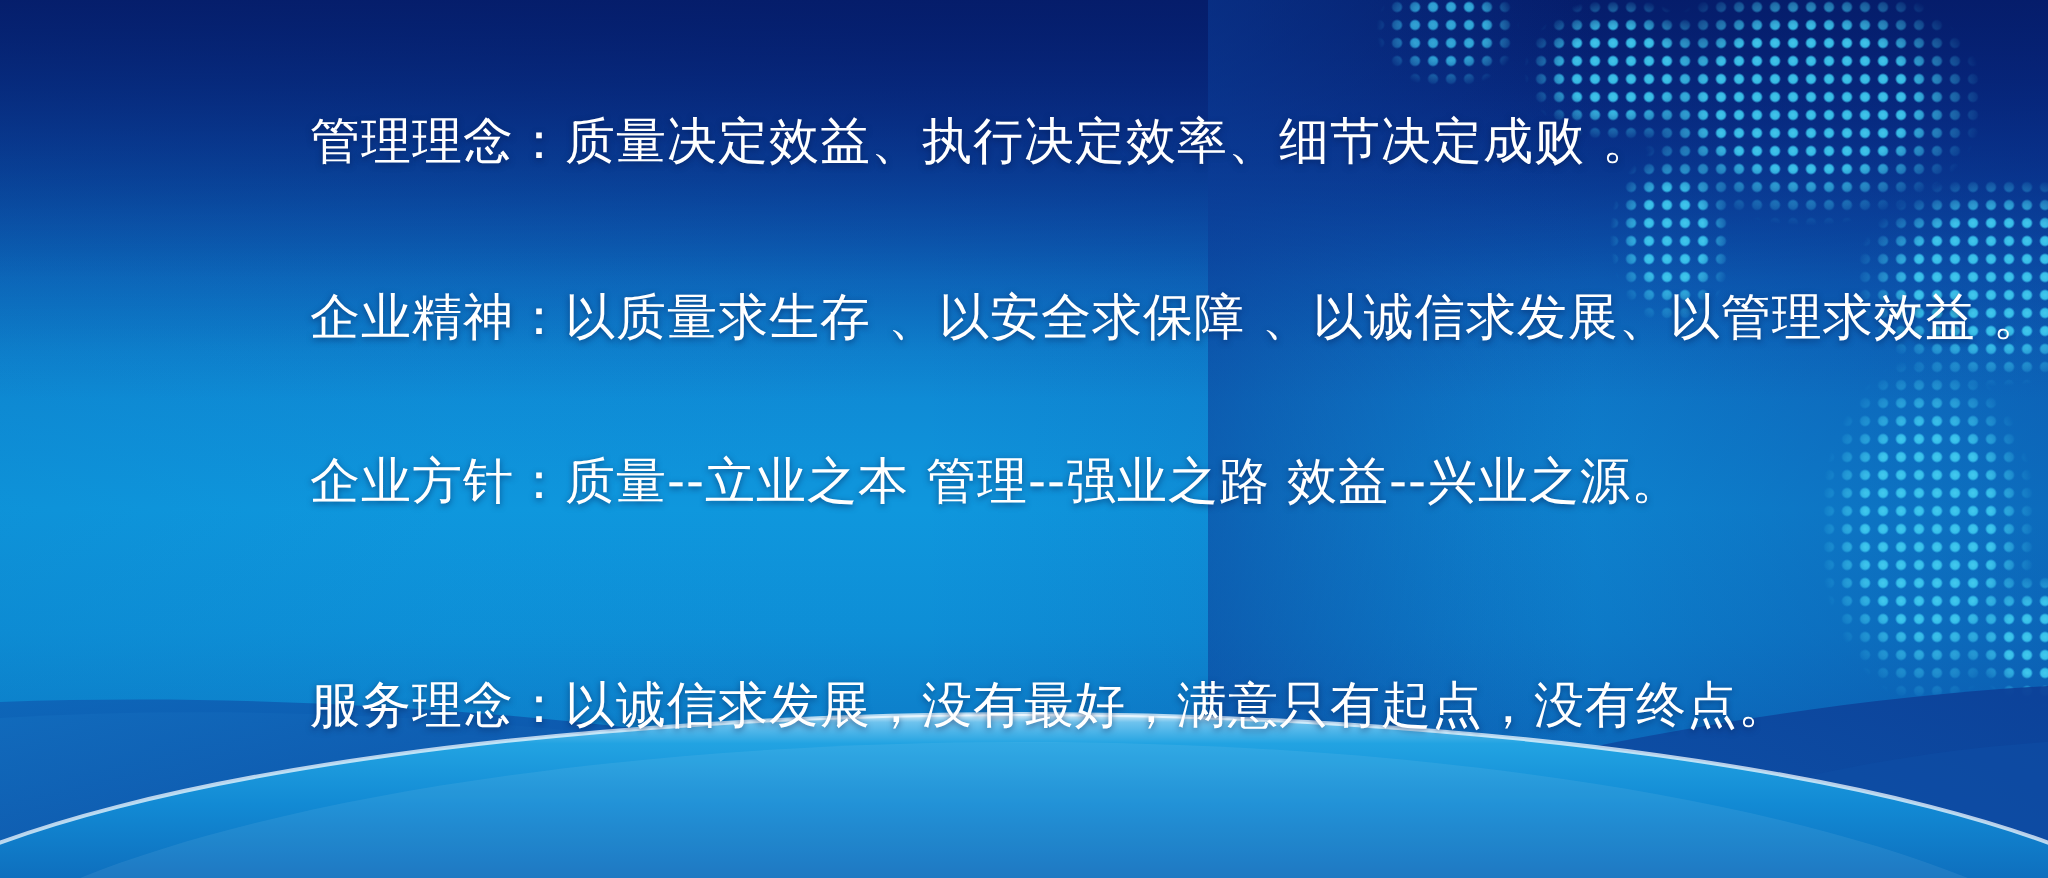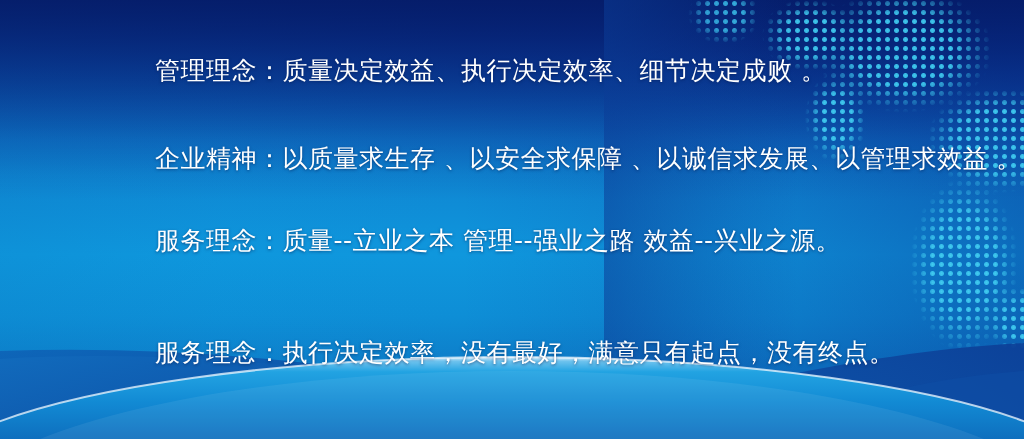--- a/index.html
+++ b/index.html
@@ -276,17 +276,17 @@
 
       <path d="M-40,110 C60,56 300,28 512,28 C724,28 964,56 1064,110" fill="none" stroke="#f2f9ff" stroke-opacity="0.75" stroke-width="2"></path>
 
       <path d="M40,110 C150,66 330,42 512,42 C694,42 874,66 984,110 Z" fill="#ffffff" opacity="0.07"></path>
     </svg>
   </div>
 
   <div class="slogans">
     <div class="slogan s1">管理理念：质量决定效益、执行决定效率、细节决定成败 。</div>
     <div class="slogan s2">企业精神：以质量求生存 、以安全求保障 、以诚信求发展、以管理求效益 。</div>
-    <div class="slogan s3">服务理念：质量--立业之本   管理--强业之路   效益--兴业之源。</div>
-    <div class="slogan s4">服务理念：执行决定效率，没有最好，满意只有起点，没有终点。</div>
+    <div class="slogan s3">企业方针：质量--立业之本   管理--强业之路   效益--兴业之源。</div>
+    <div class="slogan s4">服务理念：以诚信求发展，没有最好，满意只有起点，没有终点。</div>
   </div>
 
 </div>
 
 </body></html>

